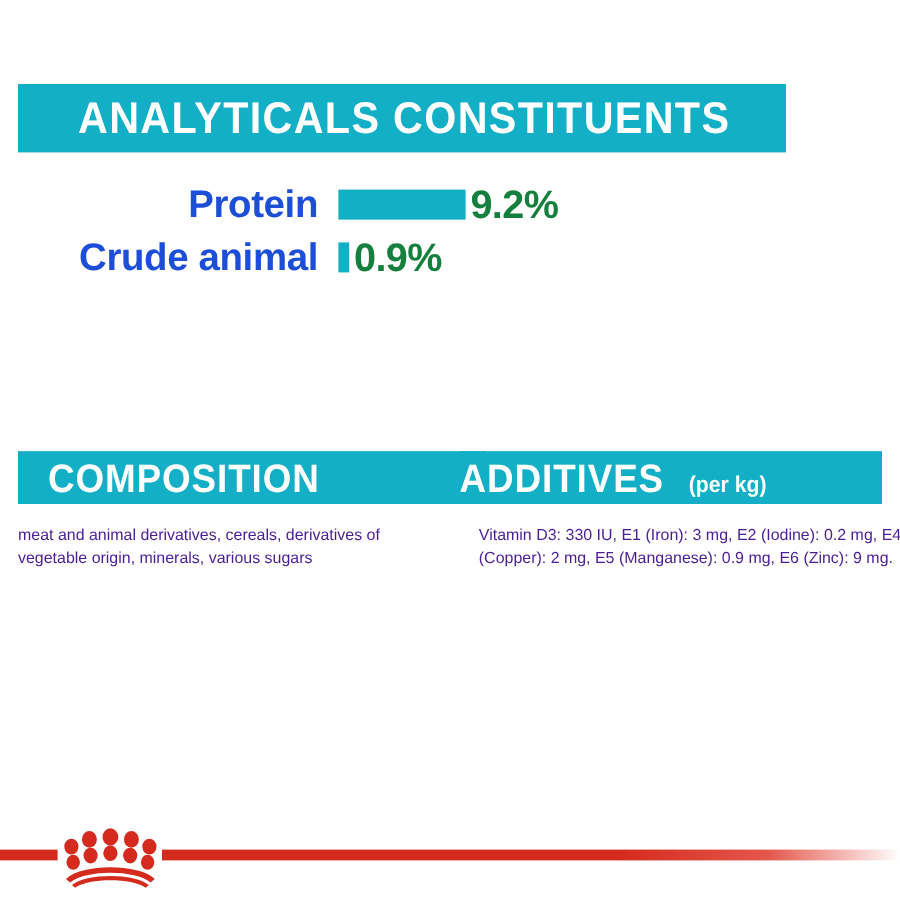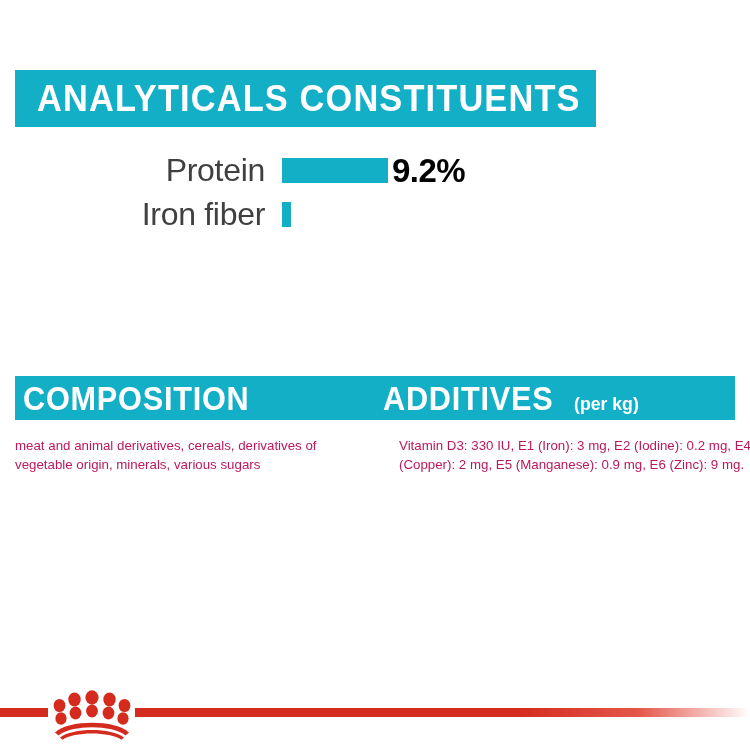--- a/index.html
+++ b/index.html
@@ -37,35 +37,35 @@
     letter-spacing: 0.5px;
     line-height: 1;
     white-space: nowrap;
     transform: scaleX(0.93);
     transform-origin: left center;
   }
 
   #banner-analyticals {
     left: 15px;
     top: 70px;
-    width: 581px;
+    width: 640px;
     height: 57px;
-    padding-left: 22px;
+    padding-left: 50px;
   }
   #banner-analyticals .banner-title {
     font-size: 37px;
     letter-spacing: 1.2px;
   }
 
   #banner-composition {
     left: 15px;
     top: 376px;
     width: 390px;
     height: 44px;
-    padding-left: 8px;
+    padding-left: 25px;
   }
   #banner-composition .banner-title {
     font-size: 33px;
     letter-spacing: 0.8px;
   }
 
   #banner-additives {
     left: 383px;
     top: 376px;
     width: 352px;
@@ -100,52 +100,52 @@
   .const-row {
     position: relative;
     height: 44px;
     display: flex;
     align-items: center;
   }
   .const-label {
     width: 265px;
     text-align: right;
     font-size: 32px;
-    font-weight: normal;
-    color: #404040;
+    font-weight: bold;
+    color: #1d4ed8;
     line-height: 1;
     letter-spacing: -0.3px;
     white-space: nowrap;
   }
   .const-bar-wrap {
     display: flex;
     align-items: center;
     margin-left: 17px;
   }
   .const-bar {
     background: #12AFC6;
     height: 25px;
   }
   .const-value {
     font-size: 33px;
     font-weight: bold;
-    color: #000000;
+    color: #15803d;
     line-height: 1;
     margin-left: 4px;
     letter-spacing: -0.5px;
     white-space: nowrap;
   }
 
   
   .body-text {
     position: absolute;
     font-family: "Liberation Sans", sans-serif;
     font-size: 13.3px;
     line-height: 1.42;
-    color: #be185d;
+    color: #4c1d95;
   }
   #composition-text {
     left: 15px;
     top: 437px;
     width: 350px;
   }
   #additives-text {
     left: 383px;
     top: 437px;
     width: 352px;
@@ -198,23 +198,24 @@
     <div class="const-row">
       <div class="const-label">Protein</div>
       <div class="const-bar-wrap">
         <div class="const-bar" id="bar-0" style="width: 106px; background: rgb(18, 175, 198);"></div>
         <div class="const-value">9.2%</div>
       </div>
     </div>
 
 
     <div class="const-row">
-      <div class="const-label">Iron fiber</div>
+      <div class="const-label">Crude animal</div>
       <div class="const-bar-wrap">
         <div class="const-bar" id="bar-2" style="width: 9px; background: rgb(18, 175, 198);"></div>
+        <div class="const-value">0.9%</div>
       </div>
     </div>
 
   </div>
 
   <div class="banner" id="banner-composition">
     <div class="banner-title">COMPOSITION</div>
   </div>
   <div class="body-text" id="composition-text">meat and animal derivatives, cereals, derivatives of vegetable origin, minerals, various sugars</div>
 

